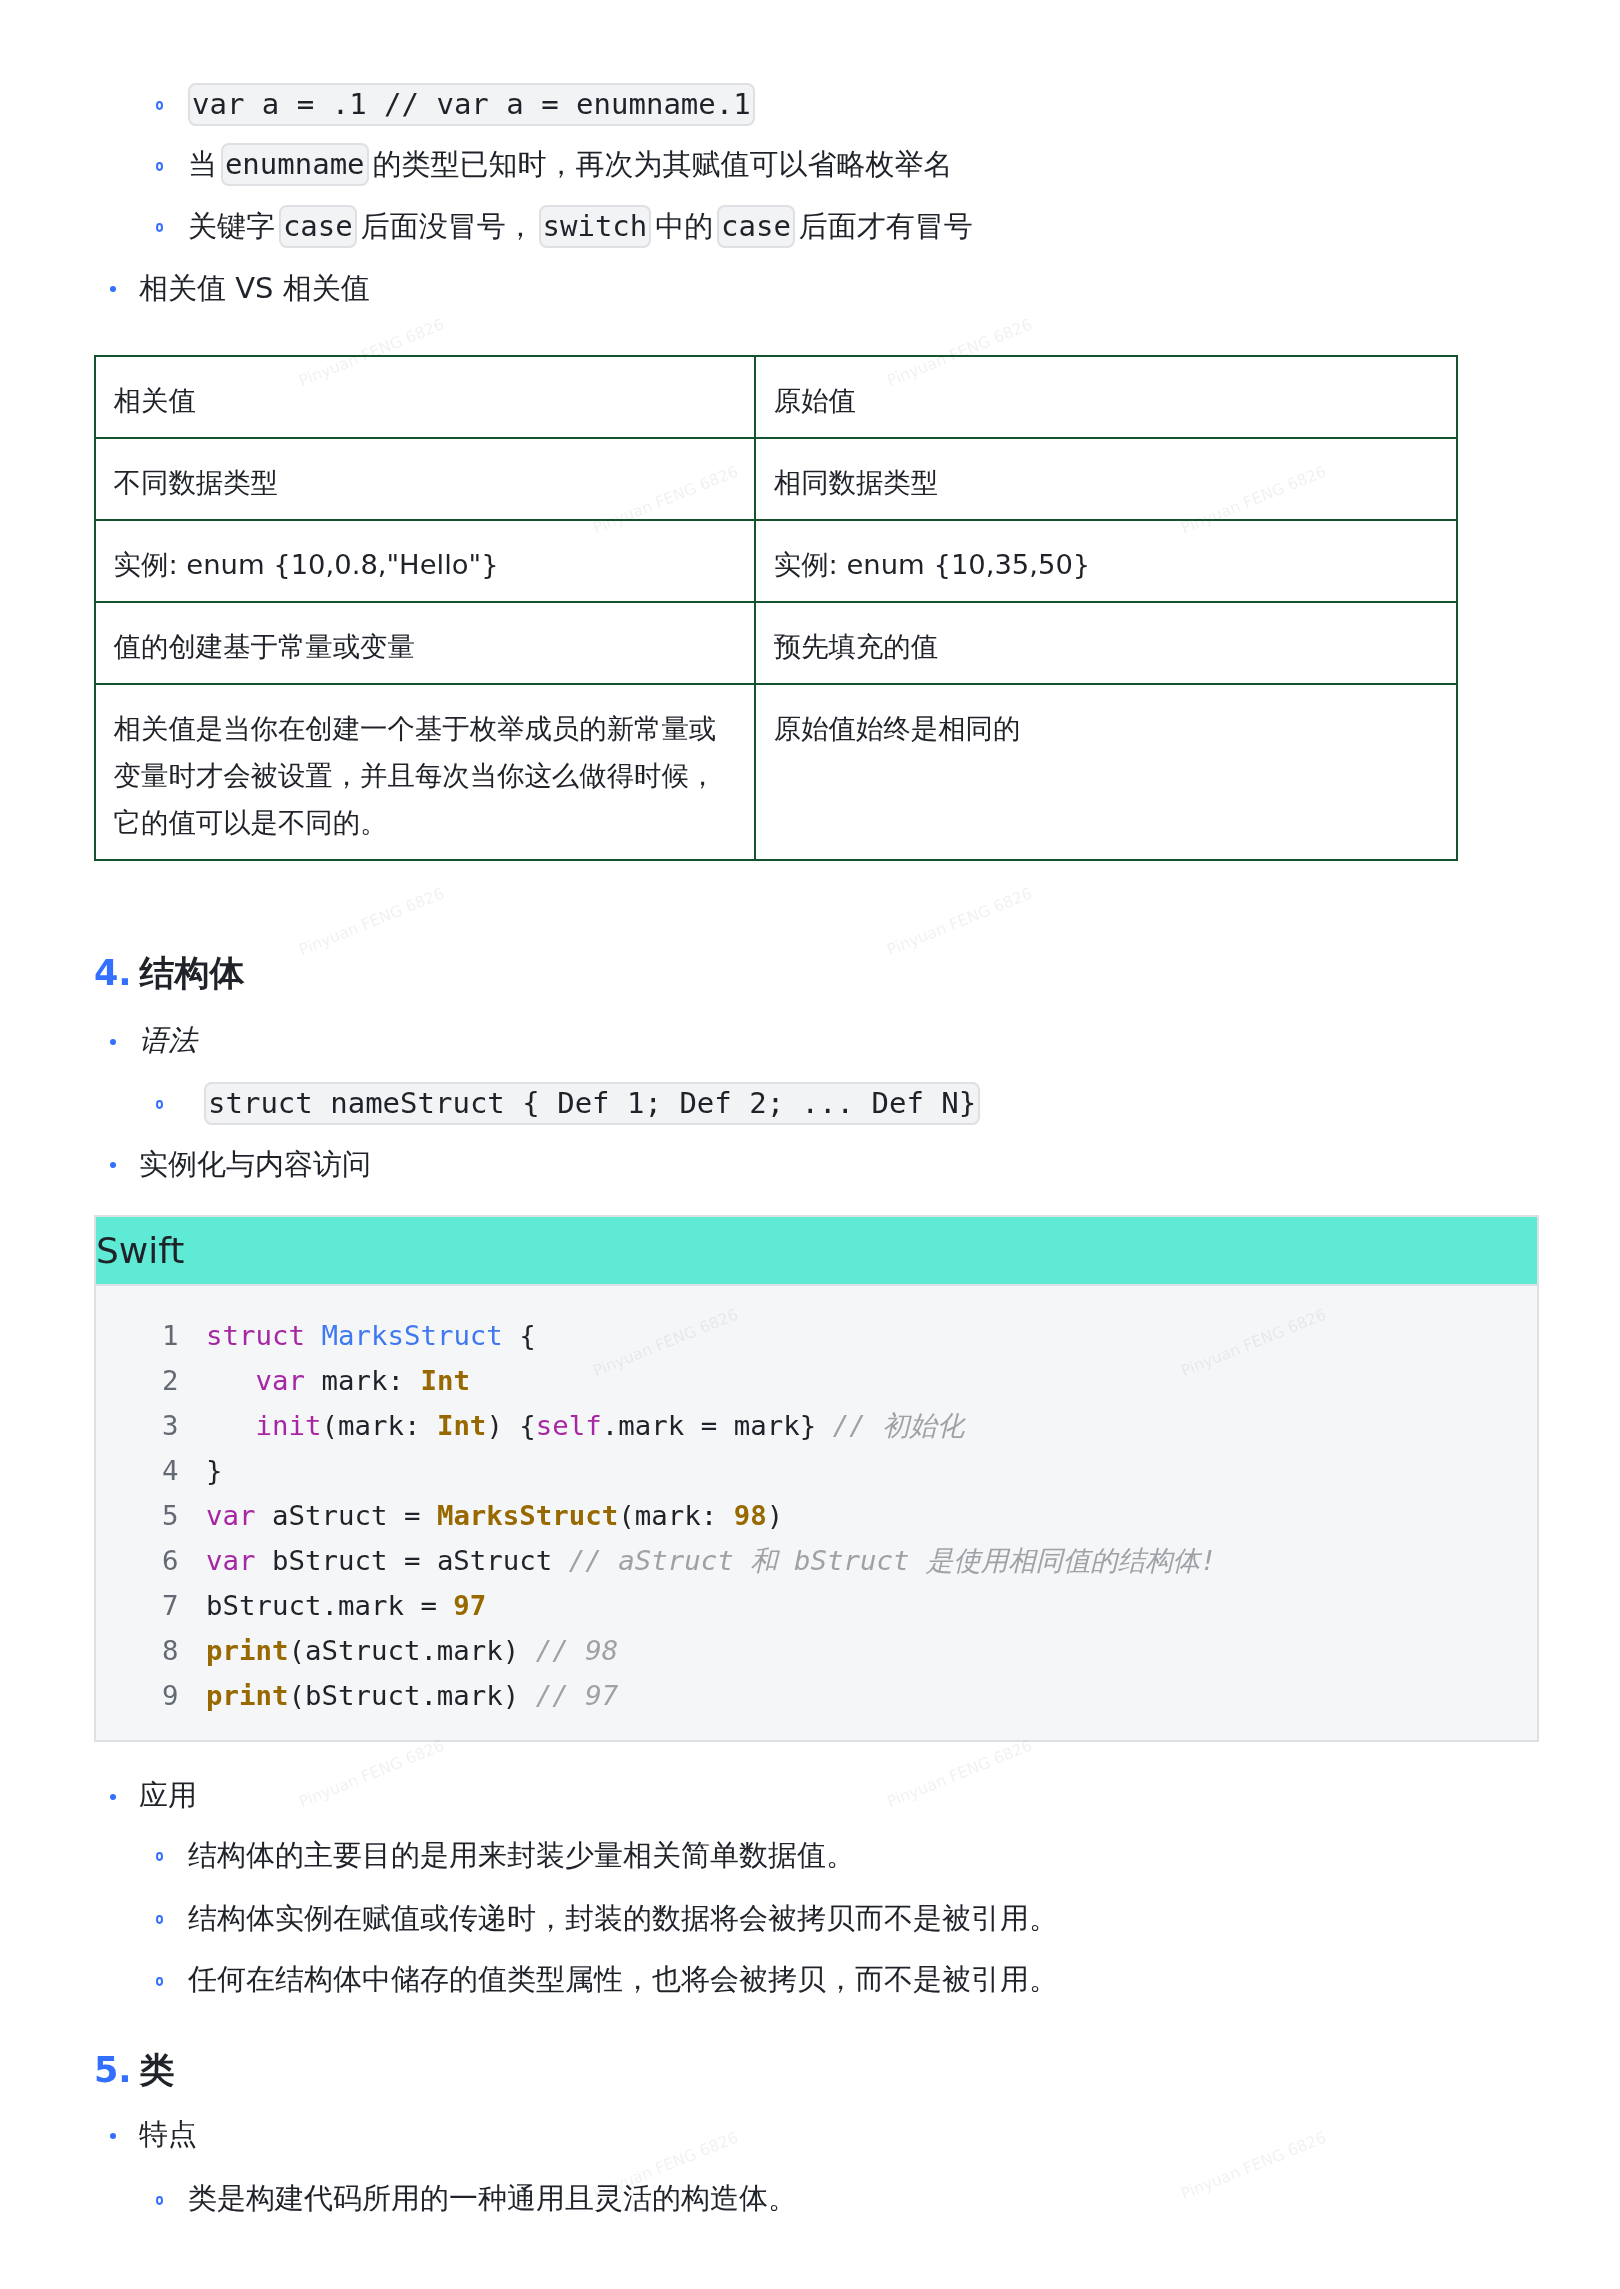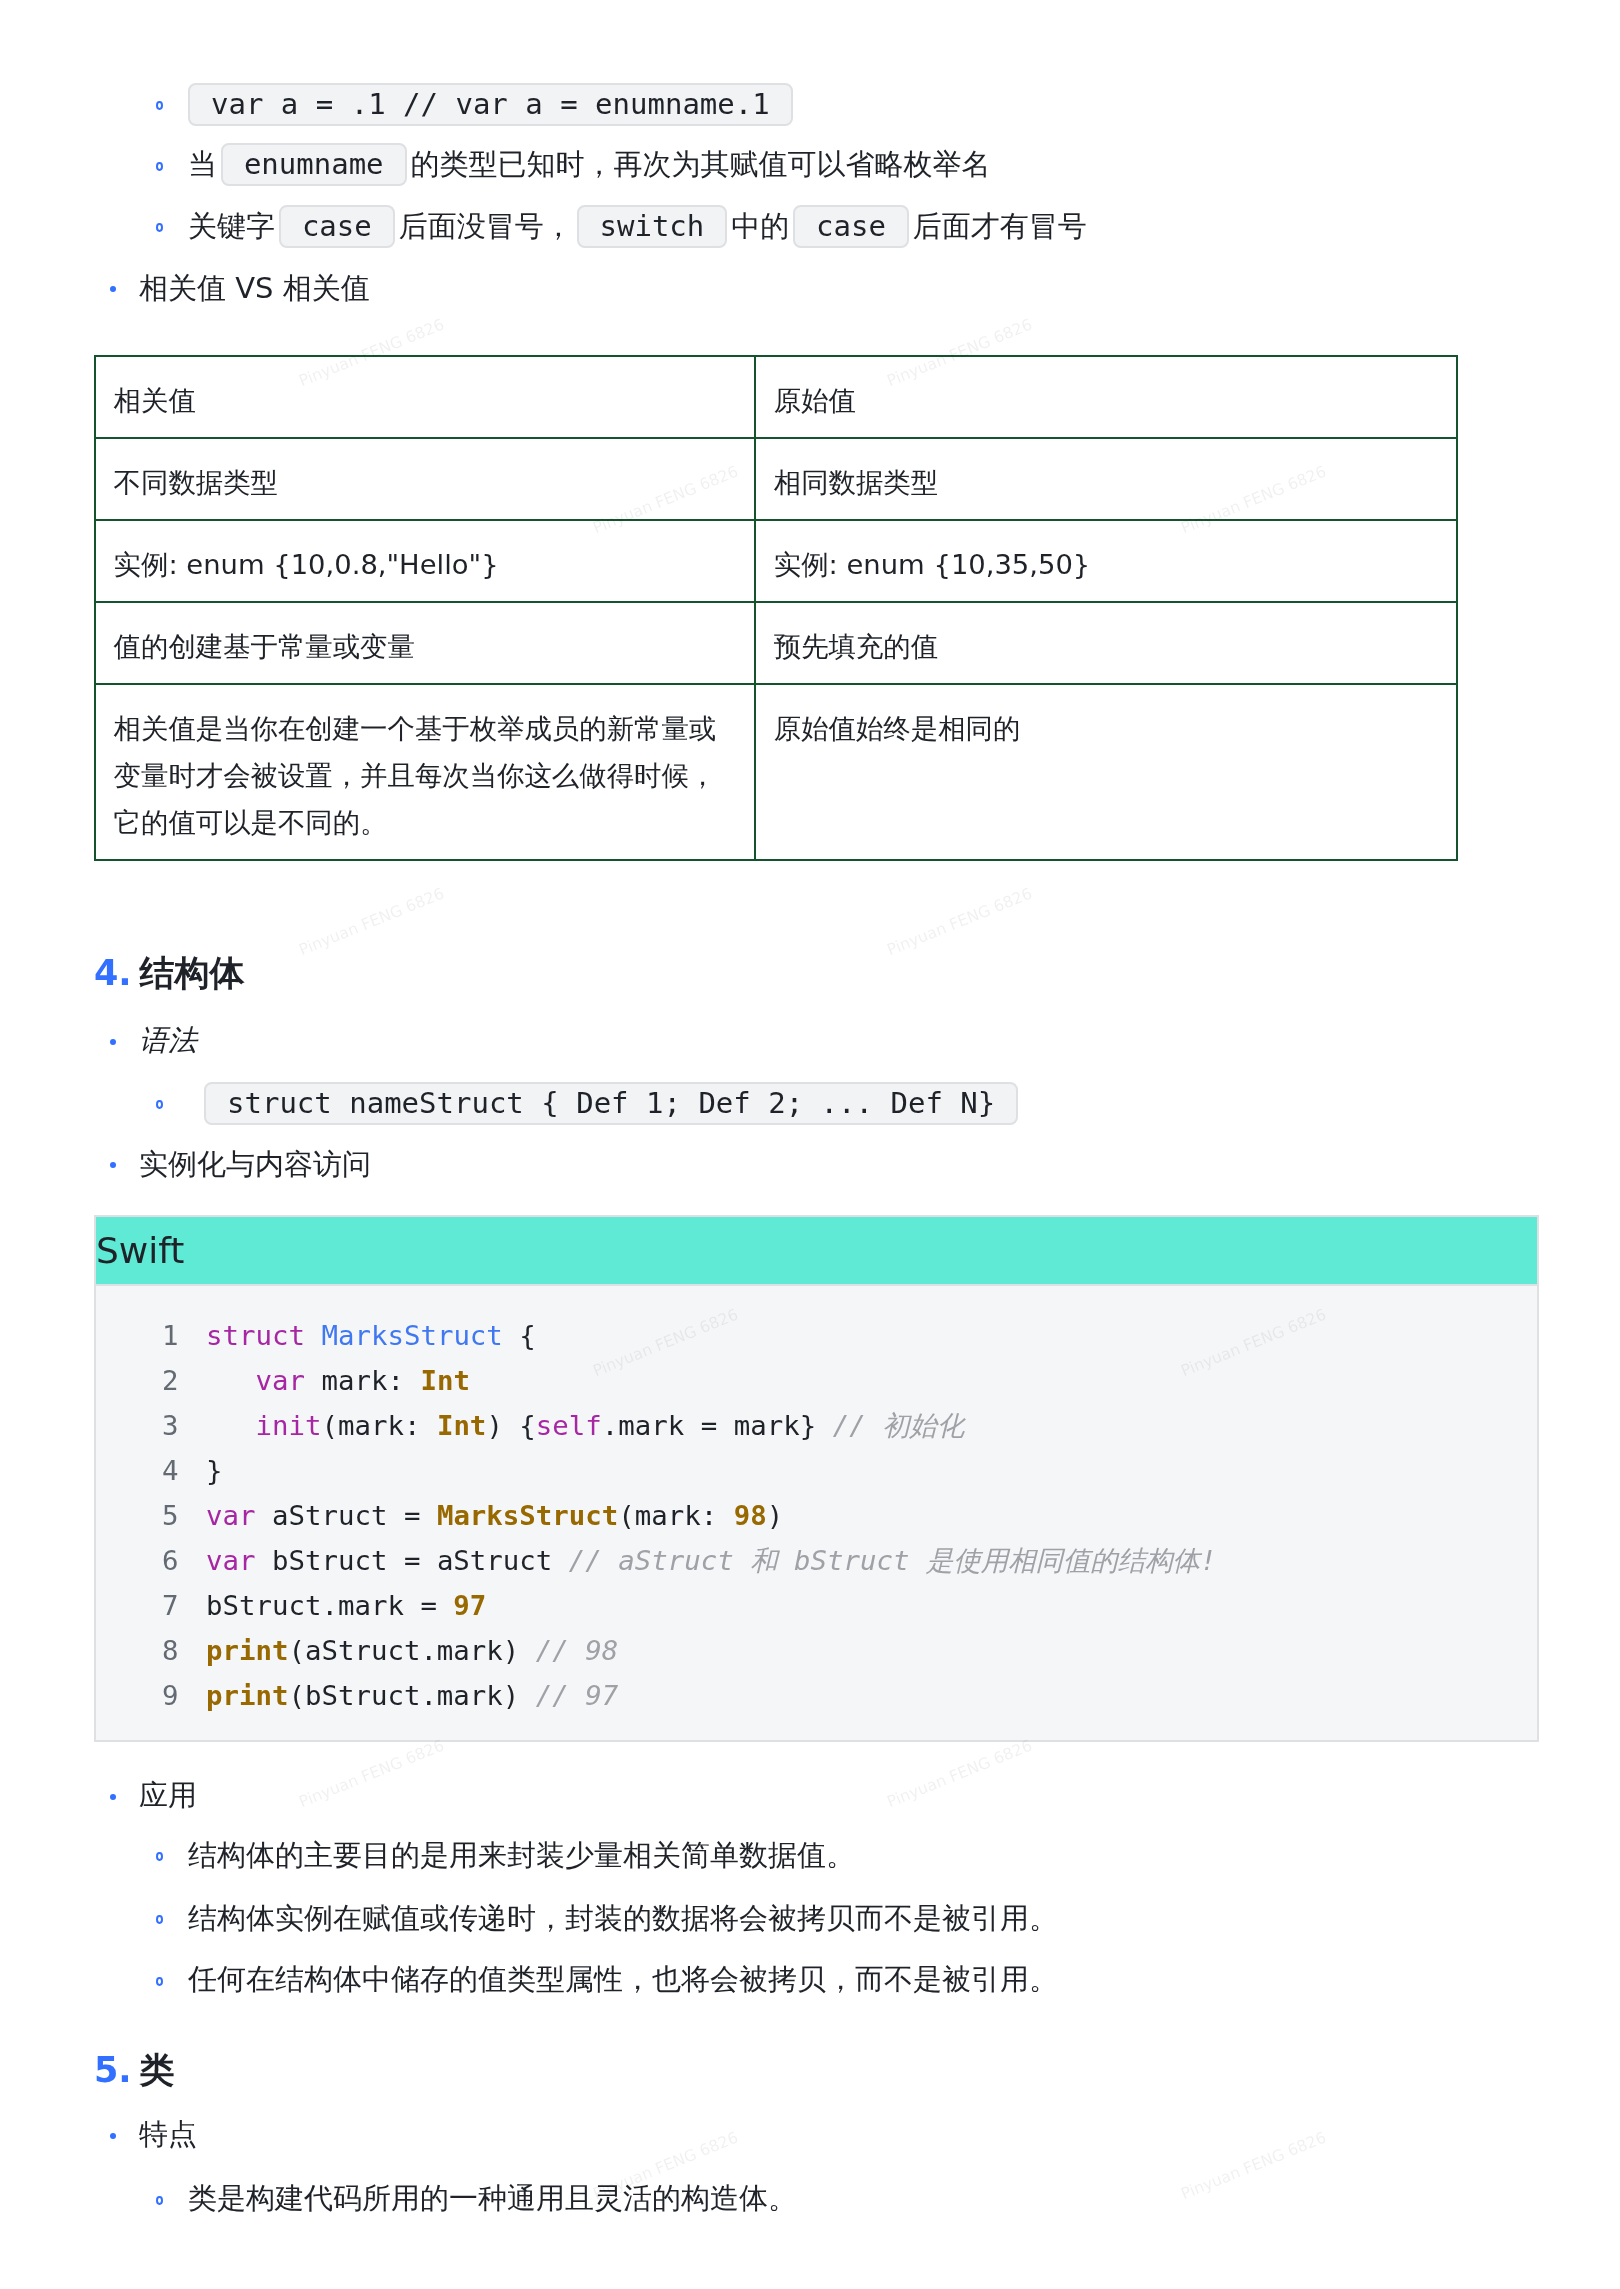--- a/index.html
+++ b/index.html
@@ -16,21 +16,21 @@
   }
   .bullet-ring {
     position: absolute; width: 6.9px; height: 8.8px; border-radius: 50%;
     border: 2px solid #3370ff; box-sizing: border-box;
   }
   .chip {
     display: inline-block;
     font-family: "DejaVu Sans Mono", "Liberation Mono", monospace;
     font-size: 29px; line-height: 39px;
     background: #f2f3f5; border: 2px solid #dee0e3; border-radius: 7.8px;
-    padding: 0 21px; margin: 0 3.9px; color: #1f2329; vertical-align: middle;
+    padding: 0 2px; margin: 0 3.9px; color: #1f2329; vertical-align: middle;
   }
   .row-line { display: flex; align-items: center; }
   .heading { font-size: 35px; font-weight: bold; line-height: 49px; }
   .heading .num { color: #3370ff; margin-right: 7.8px; }
   table.cmp {
     position: absolute; left: 94px; top: 355px; width: 1364px;
     border-collapse: collapse; font-size: 27.4px;
   }
   table.cmp td {
     border: 2px solid #14532d; vertical-align: top;

